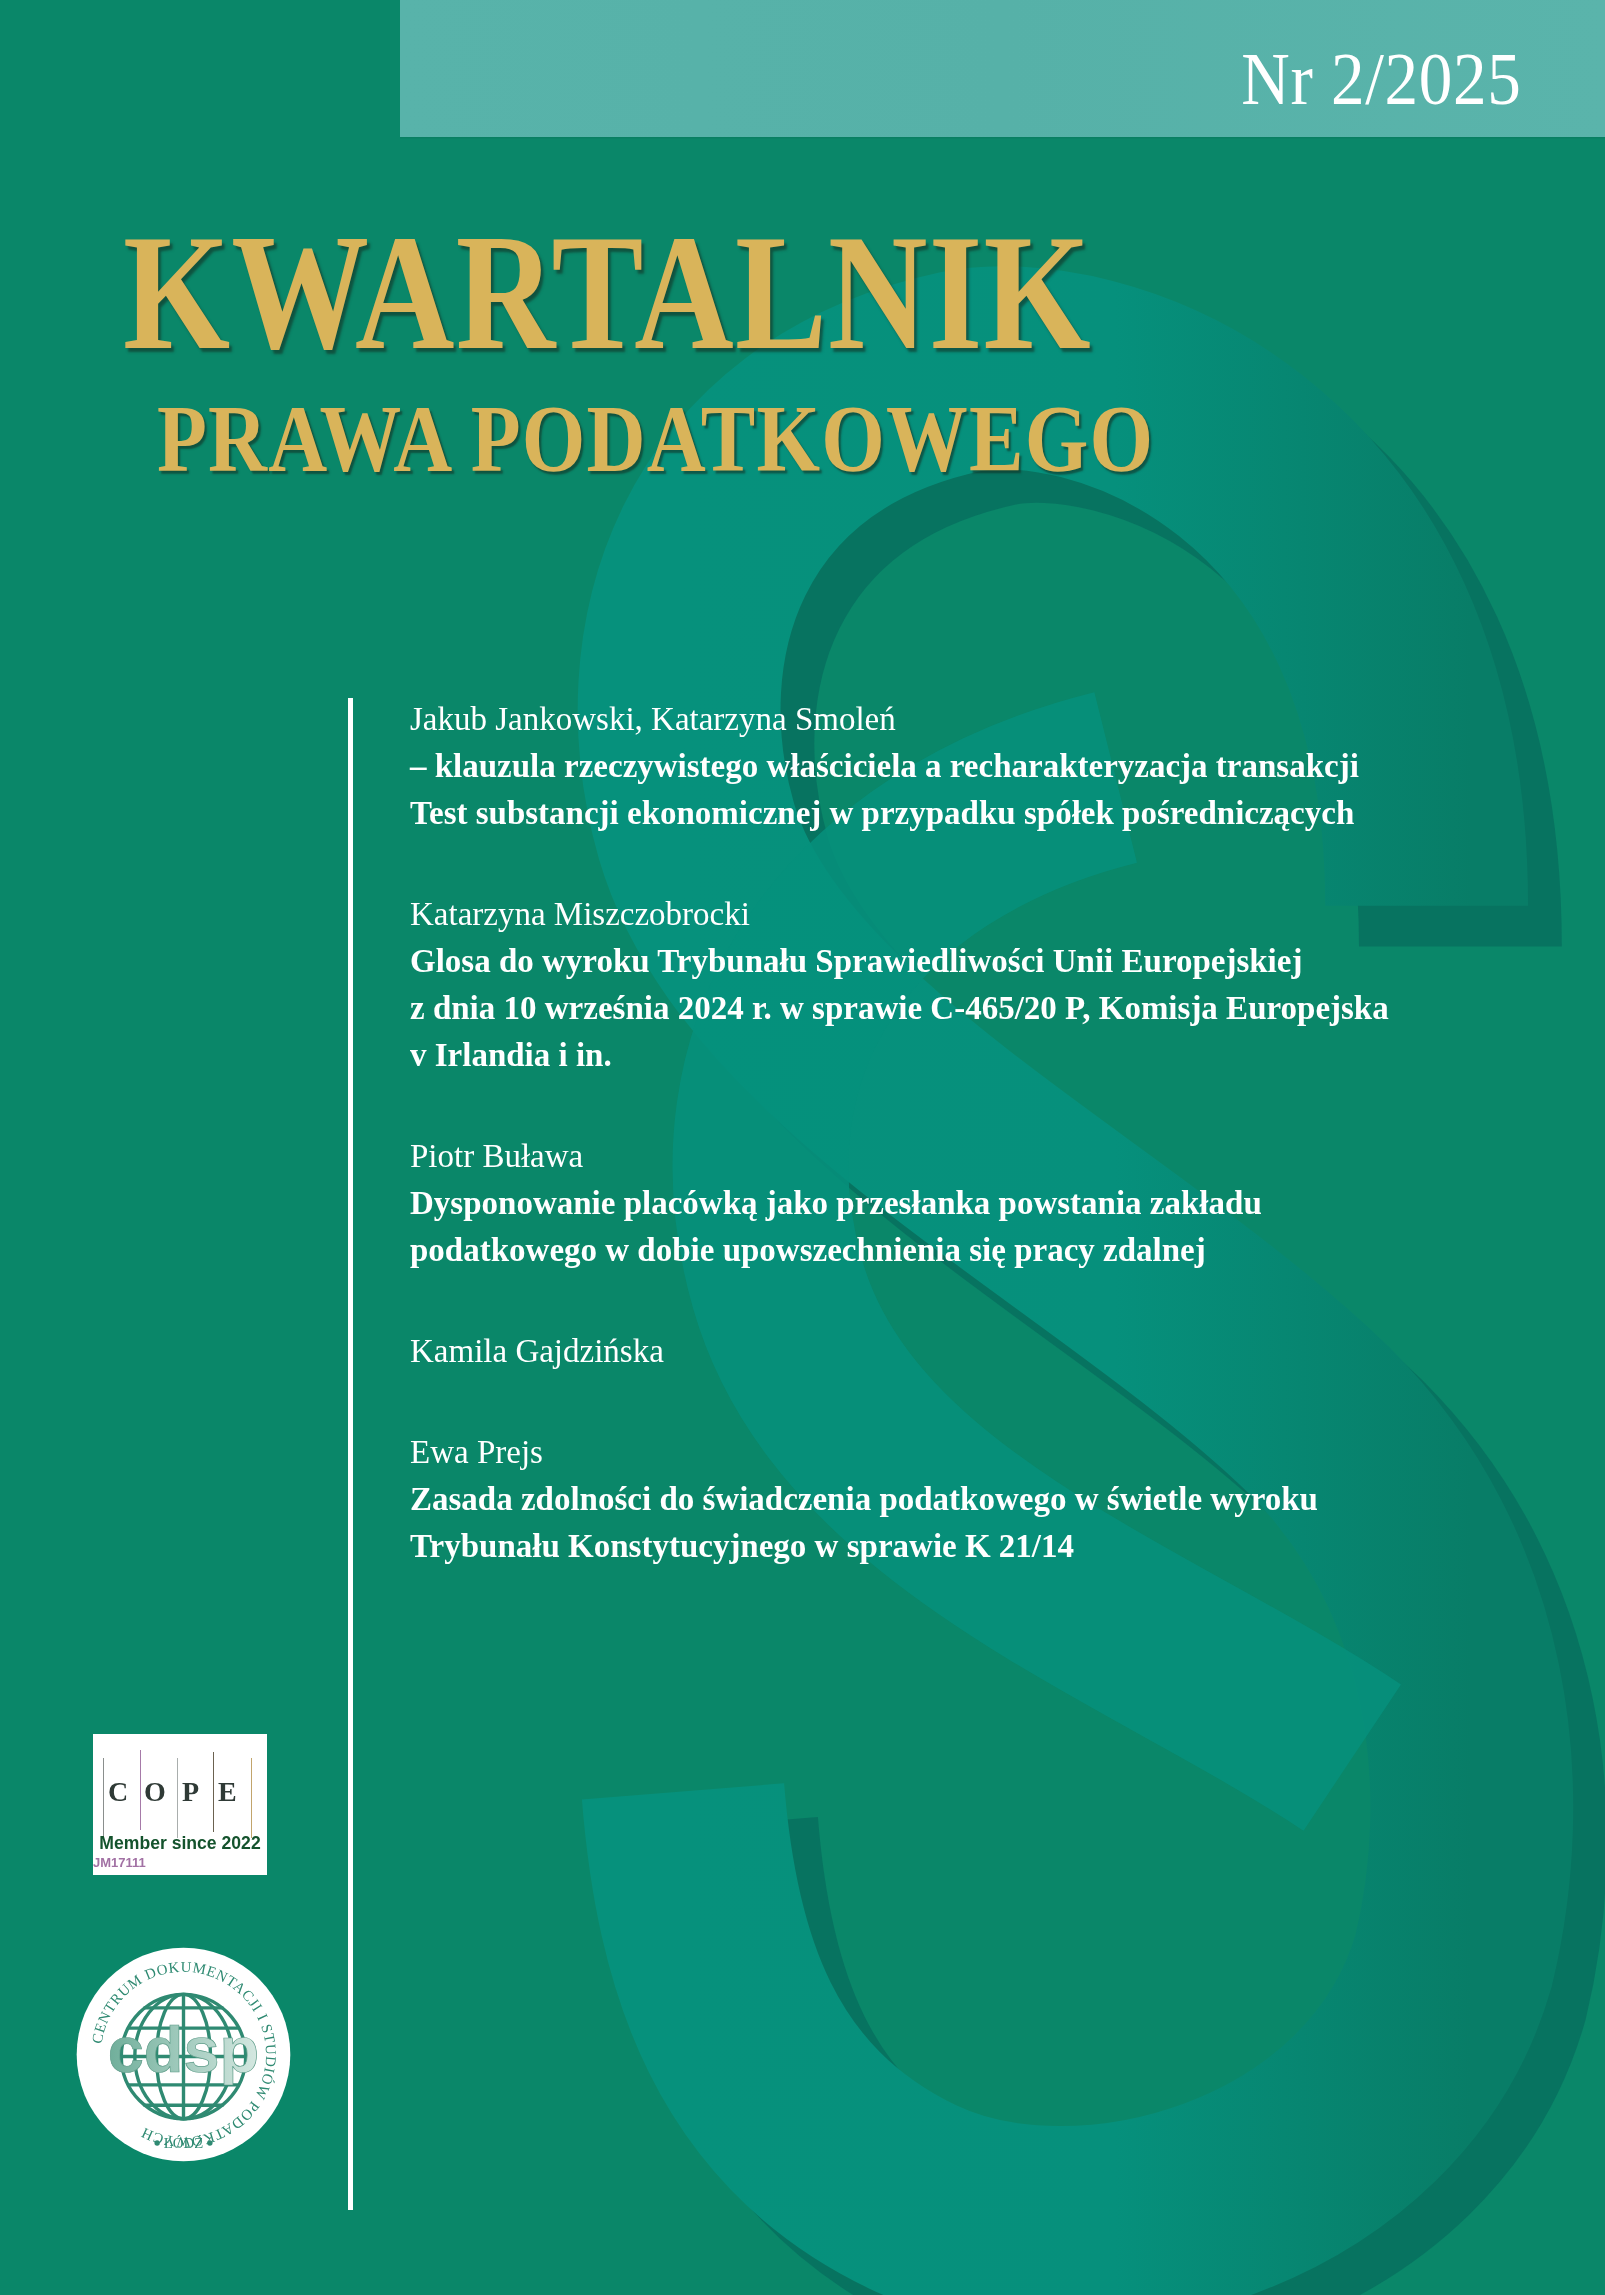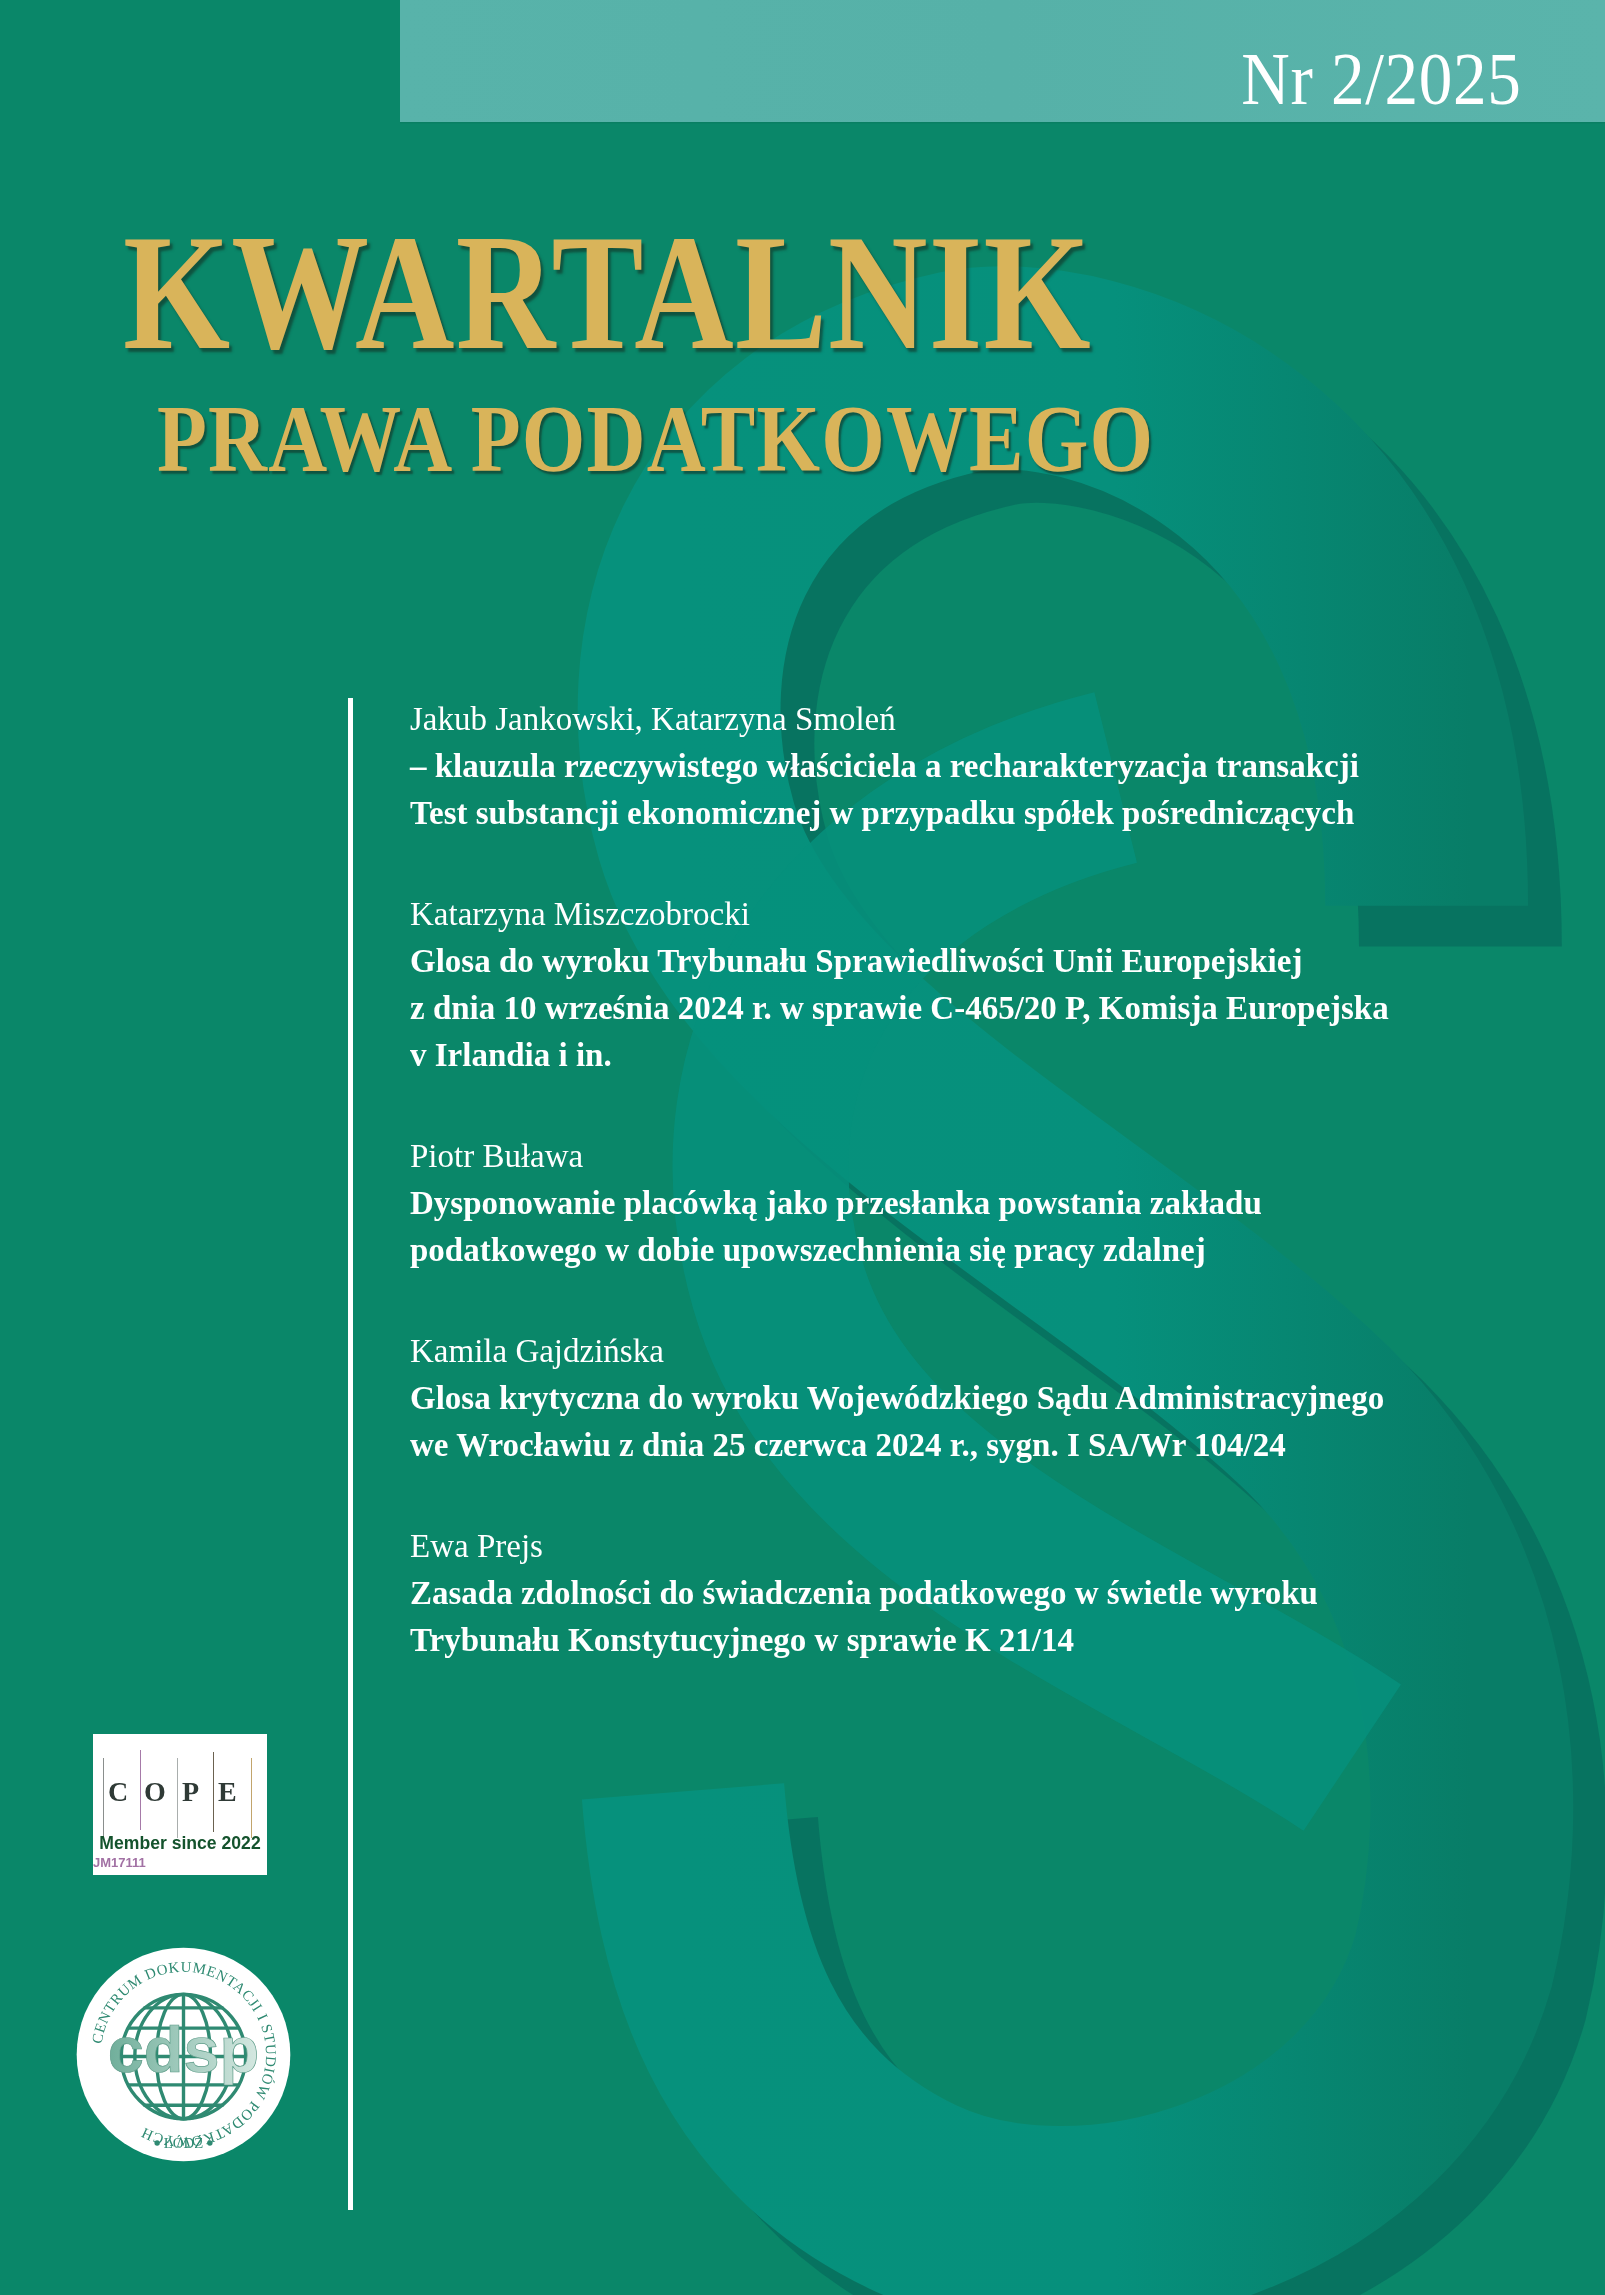--- a/index.html
+++ b/index.html
@@ -4,21 +4,21 @@
   <style>
     html, body { margin: 0; padding: 0; }
     body { width: 1606px; height: 2295px; overflow: hidden; background: #0a8769; }
     .cover {
       position: relative; width: 1606px; height: 2295px; overflow: hidden;
       background: #0a8769;
       font-family: "Liberation Serif", "DejaVu Serif", serif;
     }
     .bg-section { position: absolute; inset: 0; z-index: 0; }
     .issue-band {
-      position: absolute; left: 400px; top: 0; width: 1206px; height: 122px;
+      position: absolute; left: 400px; top: 0; width: 1206px; height: 137px;
       background: linear-gradient(90deg, #58b3aa, #56b1a8 50%, #5ab4ab);
       box-shadow: 0 1.4px 0 rgba(0,0,0,0.06);
       z-index: 2;
       text-decoration: underline;
     }
     .issue-number {
       position: absolute; right: 85px; top: 43px;
       font-size: 73px; line-height: 1; color: #ffffff;
       transform: scaleX(0.92); transform-origin: right center;
       letter-spacing: 0.7px;
@@ -138,24 +138,20 @@
     </div>
     <div class="article">
       <div class="author">Piotr Buława</div>
       <div class="title-text">
         <span>Dysponowanie placówką jako przesłanka powstania zakładu</span>
         <span>podatkowego w dobie upowszechnienia się pracy zdalnej</span>
       </div>
     </div>
     <div class="article">
       <div class="author">Kamila Gajdzińska</div>
-      <div class="title-text">
-        <span>Glosa krytyczna do wyroku Wojewódzkiego Sądu Administracyjnego</span>
-        <span>we Wrocławiu z dnia 25 czerwca 2024 r., sygn. I SA/Wr 104/24</span>
-      </div>
     </div>
     <div class="article">
       <div class="author">Ewa Prejs</div>
       <div class="title-text">
         <span>Zasada zdolności do świadczenia podatkowego w świetle wyroku</span>
         <span>Trybunału Konstytucyjnego w sprawie K 21/14</span>
       </div>
     </div>
   </div>
 

